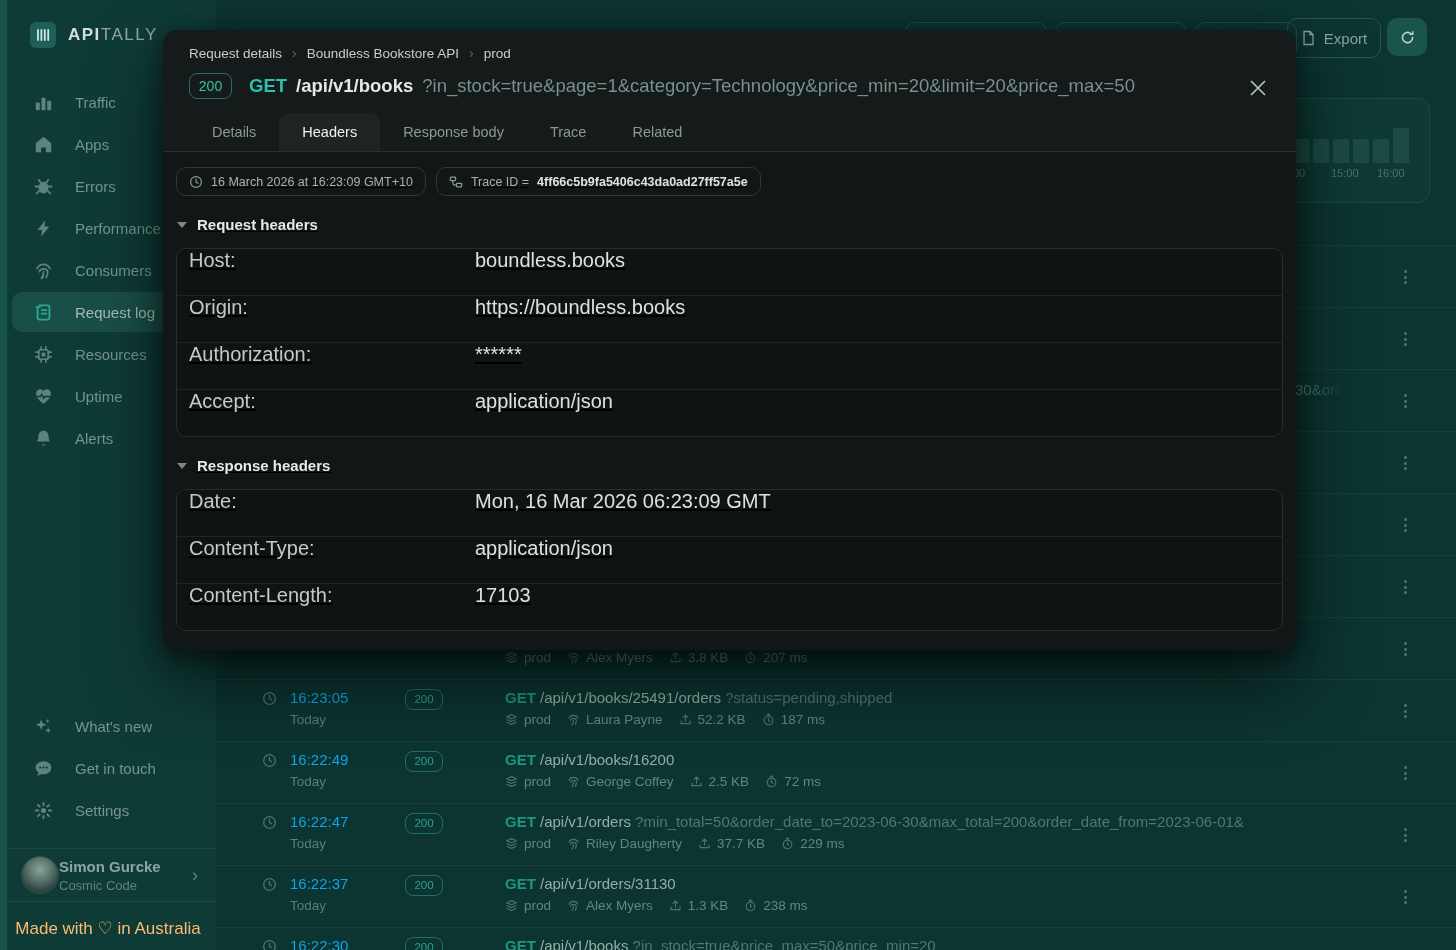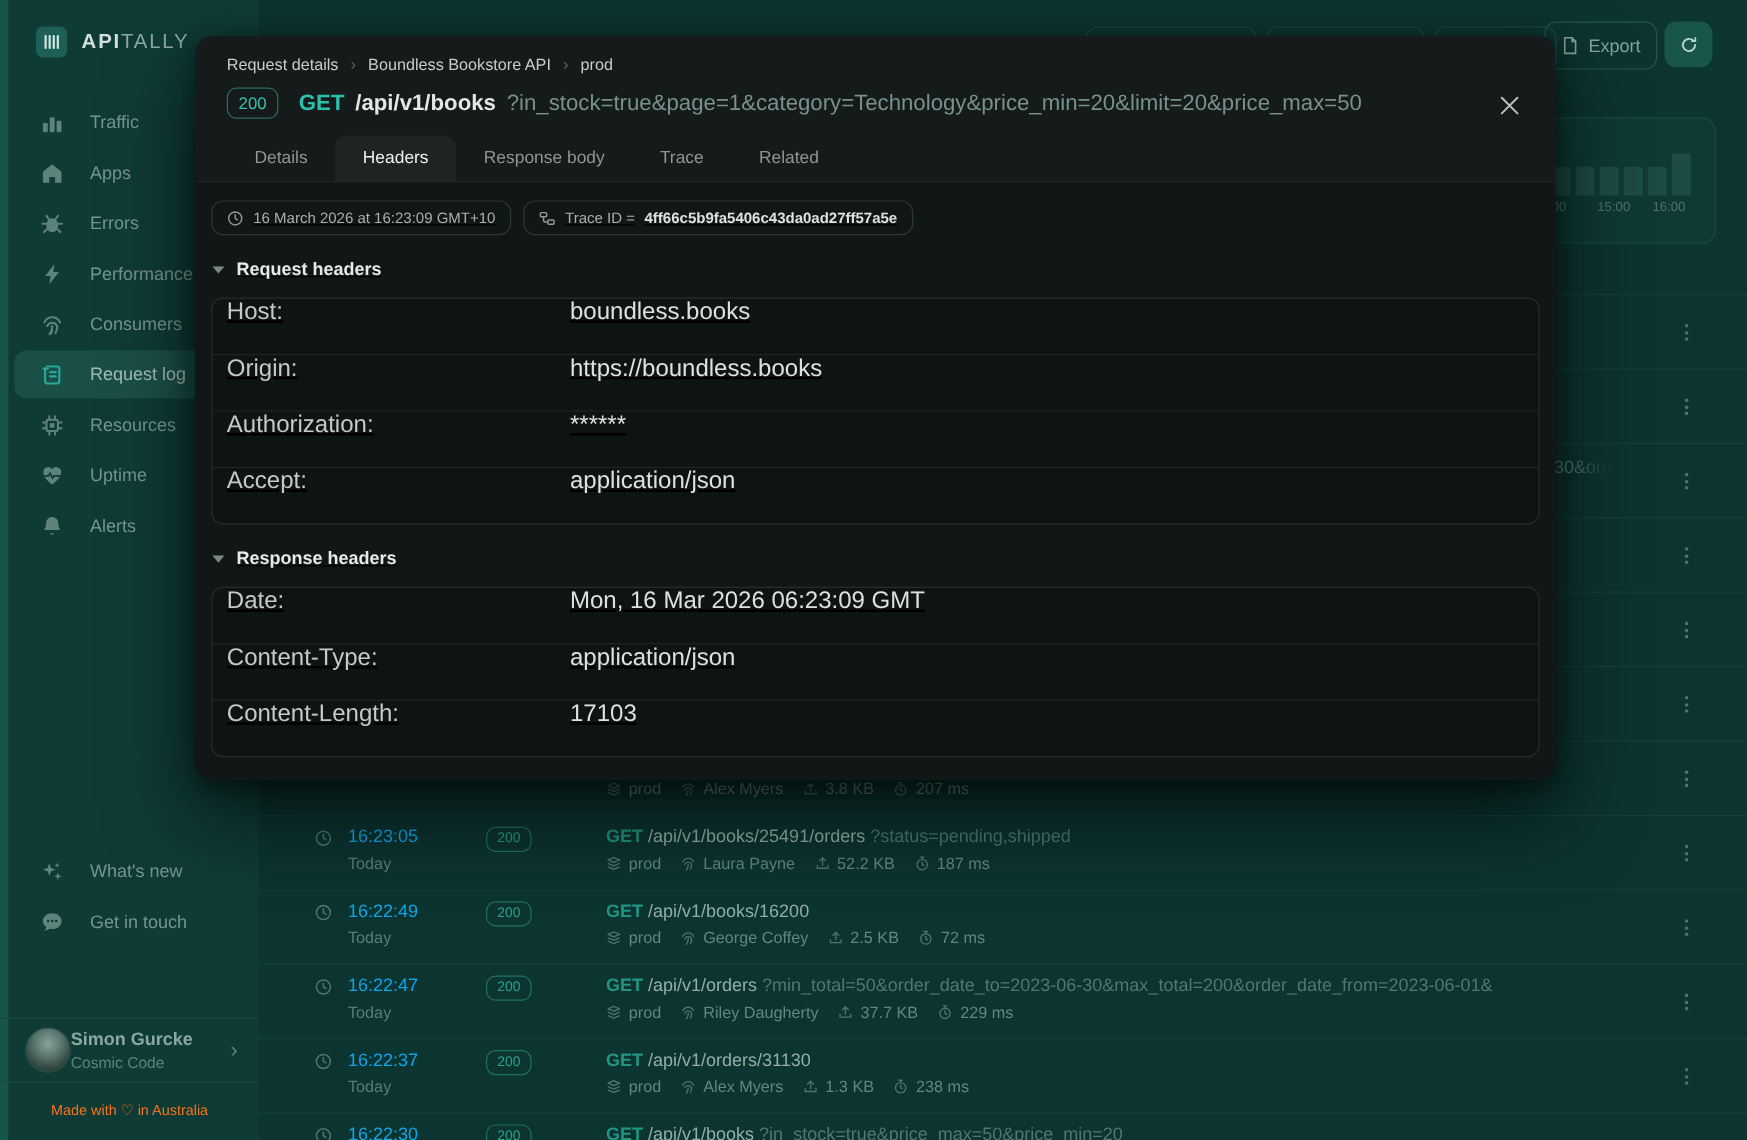--- a/index.html
+++ b/index.html
@@ -23,21 +23,21 @@
   .nav-item.active .nicon{color:#2aa896;}
   .side-div{position:absolute;left:0;width:216px;height:1px;background:#1b4a43;}
   .user{position:absolute;left:0;top:849px;width:216px;height:52px;display:flex;align-items:center;}
   .avatar{width:36px;height:36px;border-radius:50%;margin-left:21px;
           background:radial-gradient(circle at 50% 35%,#8aa39c 0%,#5d7a73 35%,#31463f 70%,#1f312c 100%);
           border:1px solid #2a524a;}
   .user-meta{}
   .user-name{font-size:15px;font-weight:700;color:#8aa7a0;}
   .user-org{font-size:13px;color:#5f827a;margin-top:3px;}
   .user-chev{margin-left:auto;margin-right:18px;color:#5f827a;font-size:18px;}
-  .made-with{position:absolute;left:0;top:918px;width:216px;text-align:center;font-size:12px;color:#f97316;}
+  .made-with{position:absolute;left:0;top:918px;width:216px;text-align:center;font-size:17px;color:#fdba74;}
 
   
   .filter-sliver{position:absolute;top:22px;height:36px;border:1px solid #1d4f48;border-radius:10px;}
   .btn-export{position:absolute;left:1287px;top:18px;width:92px;height:38px;border:1px solid #24564e;border-radius:10px;
               display:flex;align-items:center;justify-content:center;gap:8px;color:#87a49d;font-size:15px;cursor:pointer;}
   .btn-refresh{position:absolute;left:1387px;top:18px;width:40px;height:38px;background:#1a554c;border-radius:10px;
                display:flex;align-items:center;justify-content:center;color:#b8d6d0;cursor:pointer;}
 
   
   .chart-card{position:absolute;left:1283px;top:98px;width:145px;height:103px;border:1px solid #1a4a43;border-radius:12px;background:#0e3934;overflow:hidden;}
@@ -198,20 +198,27 @@
       </div>
       <div class="nav-item">
         <svg class="nicon" viewBox="0 0 16 16" fill="currentColor">
             <path d="M8 1.8c-3.7 0-6.6 2.4-6.6 5.4 0 1.7.9 3.2 2.4 4.2-.1.9-.5 1.9-1.3 2.6 1.5-.1 2.8-.7 3.7-1.4.6.1 1.2.2 1.8.2 3.7 0 6.6-2.4 6.6-5.5S11.7 1.8 8 1.8z"></path>
             <circle cx="5.2" cy="7.2" r=".9" fill="#0f3b36"></circle>
             <circle cx="8" cy="7.2" r=".9" fill="#0f3b36"></circle>
             <circle cx="10.8" cy="7.2" r=".9" fill="#0f3b36"></circle>
           </svg>
         <span>Get in touch</span>
       </div>
+      <div class="nav-item">
+        <svg class="nicon" viewBox="0 0 16 16" fill="none" stroke="currentColor" stroke-width="1.6" stroke-linecap="round">
+            <circle cx="8" cy="8" r="2.2" fill="currentColor" stroke="none"></circle>
+            <path d="M8 1.5v2M8 12.5v2M1.5 8h2M12.5 8h2M3.4 3.4l1.4 1.4M11.2 11.2l1.4 1.4M12.6 3.4l-1.4 1.4M4.8 11.2l-1.4 1.4"></path>
+          </svg>
+        <span>Settings</span>
+      </div>
     </div>
 
     <div class="side-div" style="top:848px"></div>
     <div class="user">
       <div class="avatar"></div>
       <div class="user-meta">
         <div class="user-name">Simon Gurcke</div>
         <div class="user-org">Cosmic Code</div>
       </div>
       <div class="user-chev">›</div>

